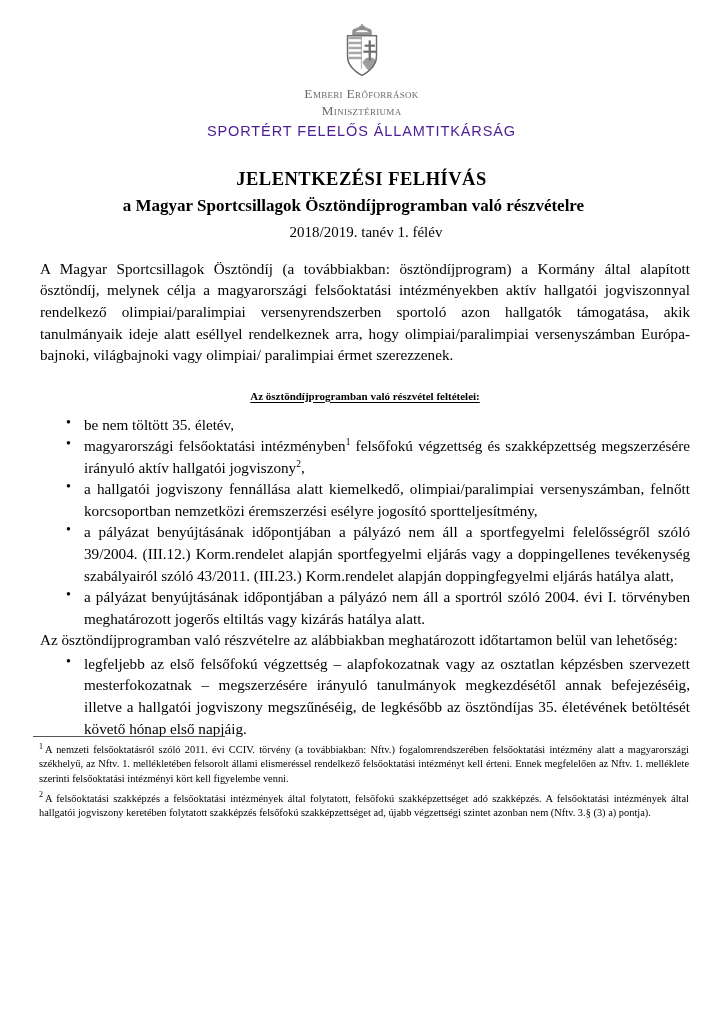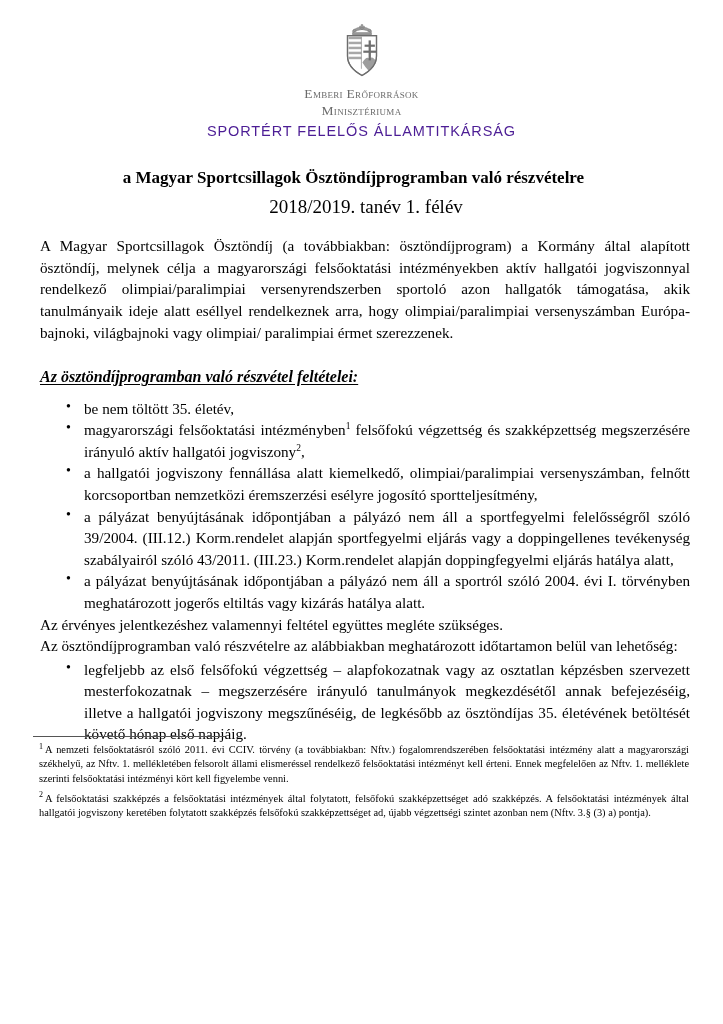--- a/index.html
+++ b/index.html
@@ -68,47 +68,46 @@
     margin: 0;
     line-height: 1.35;
   }
   .doc-subtitle {
     font-size: 17px;
     font-weight: bold;
     margin: 3px 16px 0 0;
     line-height: 1.35;
   }
   .doc-term {
-    font-size: 19px;
+    font-size: 15px;
     margin: 4px 0 0 9px;
     line-height: 1.35;
   }
 
   
   .body-area {
     margin: 0 33px 0 40px;
     padding-top: 16px;
   }
   p.para {
     font-size: 15.2px;
     line-height: 1.42;
     text-align: justify;
     margin: 0 0 0 0;
     hyphens: none;
   }
 
   h2.section-heading {
-    font-size: 16px;
+    font-size: 11px;
     font-weight: bold;
     text-decoration: underline;
     text-underline-offset: 2px;
     margin: 23px 0 0 0;
     line-height: 1.35;
-    text-align: left;
-    font-style: italic;
+    text-align: center;
   }
 
   ul.bullets {
     list-style: none;
     margin: 10px 0 0 0;
     padding: 0;
   }
   ul.bullets.tight { margin-top: 2px; }
   ul.bullets li {
     position: relative;
@@ -203,39 +202,39 @@
       </g>
       <path d="M7.5 13.6 h29 v20.5 q0 11.6 -14.5 19.4 Q7.5 45.7 7.5 34.1 z" fill="none" stroke="#6d6d6d" stroke-width="1.3"></path>
     </svg>
 
     <p class="ministry-line-1">Emberi Erőforrások</p>
     <p class="ministry-line-2">Minisztériuma</p>
     <p class="state-secretariat">SPORTÉRT FELELŐS ÁLLAMTITKÁRSÁG</p>
   </div>
 
   <div class="title-block">
+    <h1 class="doc-title">JELENTKEZÉSI FELHÍVÁS</h1>
     <h2 class="doc-subtitle">a Magyar Sportcsillagok Ösztöndíjprogramban való részvételre</h2>
     <p class="doc-term">2018/2019. tanév 1. félév</p>
   </div>
 
   <div class="body-area">
 
     <p class="para">A Magyar Sportcsillagok Ösztöndíj (a továbbiakban: ösztöndíjprogram) a Kormány által alapított ösztöndíj, melynek célja a magyarországi felsőoktatási intézményekben aktív hallgatói jogviszonnyal rendelkező olimpiai/paralimpiai versenyrendszerben sportoló azon hallgatók támogatása, akik tanulmányaik ideje alatt eséllyel rendelkeznek arra, hogy olimpiai/paralimpiai versenyszámban Európa-bajnoki, világbajnoki vagy olimpiai/ paralimpiai érmet szerezzenek.</p>
 
     <h2 class="section-heading">Az ösztöndíjprogramban való részvétel feltételei:</h2>
 
     <ul class="bullets">
       <li>be nem töltött 35. életév,</li>
       <li><span>magyarországi felsőoktatási intézményben</span><sup class="fn">1</sup><span> felsőfokú végzettség és szakképzettség megszerzésére irányuló aktív hallgatói jogviszony</span><sup class="fn">2</sup><span>,</span></li>
       <li>a hallgatói jogviszony fennállása alatt kiemelkedő, olimpiai/paralimpiai versenyszámban, felnőtt korcsoportban nemzetközi éremszerzési esélyre jogosító sportteljesítmény,</li>
       <li>a pályázat benyújtásának időpontjában a pályázó nem áll a sportfegyelmi felelősségről szóló 39/2004. (III.12.) Korm.rendelet alapján sportfegyelmi eljárás vagy a doppingellenes tevékenység szabályairól szóló 43/2011. (III.23.) Korm.rendelet alapján doppingfegyelmi eljárás hatálya alatt,</li>
       <li>a pályázat benyújtásának időpontjában a pályázó nem áll a sportról szóló 2004. évi I. törvényben meghatározott jogerős eltiltás vagy kizárás hatálya alatt.</li>
     </ul>
 
-    <p class="para spacer-para">Az érvényes jelentkezéshez valamennyi feltétel együttes megléte szükséges.</p>
 
     <p class="para">Az ösztöndíjprogramban való részvételre az alábbiakban meghatározott időtartamon belül van lehetőség:</p>
 
     <ul class="bullets tight">
       <li>legfeljebb az első felsőfokú végzettség – alapfokozatnak vagy az osztatlan képzésben szervezett mesterfokozatnak – megszerzésére irányuló tanulmányok megkezdésétől annak befejezéséig, illetve a hallgatói jogviszony megszűnéséig, de legkésőbb az ösztöndíjas 35. életévének betöltését követő hónap első napjáig.</li>
     </ul>
   </div>
 
   <div class="footnotes">
     <div class="fn-rule"></div>

